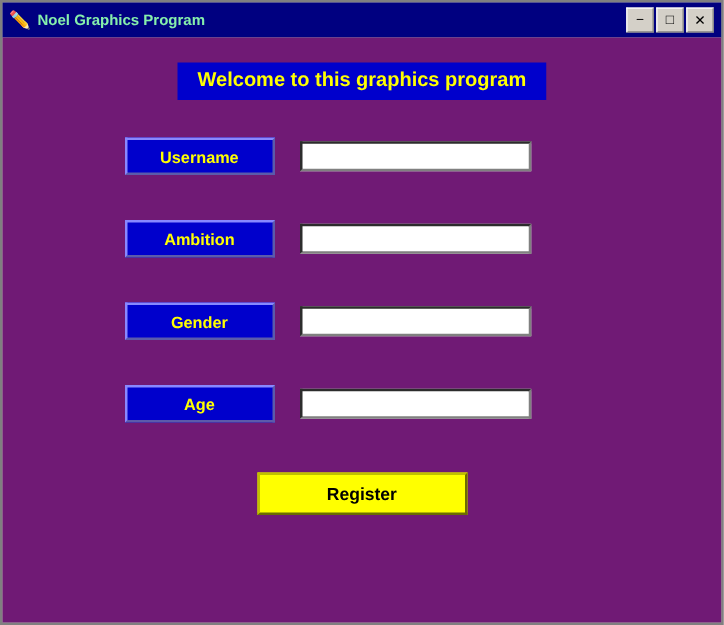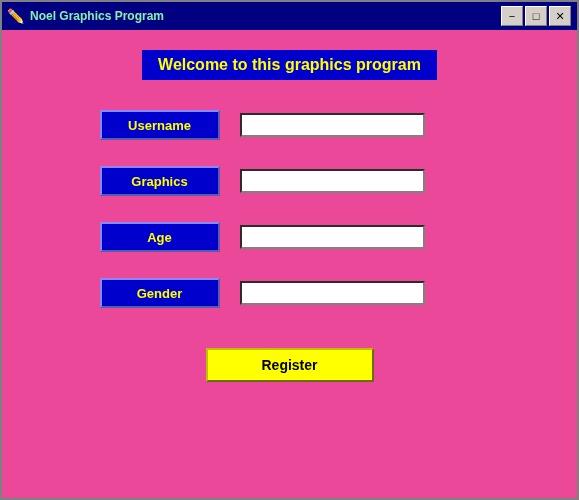--- a/index.html
+++ b/index.html
@@ -72,42 +72,42 @@
       display: flex;
       align-items: center;
       justify-content: center;
       font-size: 11px;
       cursor: pointer;
       color: black;
     }
 
     .content {
       flex: 1;
-      background: #ec4899;
+      background: #701a75;
       display: flex;
       flex-direction: column;
       align-items: center;
       padding: 20px 0;
       gap: 0;
     }
 
     .welcome-banner {
       background: #0000cc;
       color: #ffff00;
       font-size: 16px;
       font-weight: bold;
       padding: 6px 16px;
       margin-bottom: 30px;
       text-align: center;
     }
 
     .form-area {
       display: flex;
       flex-direction: column;
-      gap: 26px;
+      gap: 36px;
       width: 100%;
       align-items: center;
     }
 
     .form-row {
       display: flex;
       align-items: center;
       gap: 20px;
       width: 380px;
     }
@@ -173,29 +173,29 @@
 
   <div class="content">
     <div class="welcome-banner">Welcome to this graphics program</div>
 
     <div class="form-area">
     <div class="form-row">
           <div class="field-label-btn">Username</div>
           <input type="text" class="field-input" placeholder="" style="">
         </div>
         <div class="form-row">
-          <div class="field-label-btn">Graphics</div>
+          <div class="field-label-btn">Ambition</div>
+          <input type="text" class="field-input" placeholder="" style="">
+        </div>
+        <div class="form-row">
+          <div class="field-label-btn">Gender</div>
           <input type="text" class="field-input" placeholder="" style="">
         </div>
         <div class="form-row">
           <div class="field-label-btn">Age</div>
-          <input type="text" class="field-input" placeholder="" style="">
-        </div>
-        <div class="form-row">
-          <div class="field-label-btn">Gender</div>
           <input type="text" class="field-input" placeholder="" style="">
         </div>
       </div>
   <div class="register-area">
         <div class="register-btn">Register</div>
       </div>
     </div>
 </div>
 
 </body></html>

